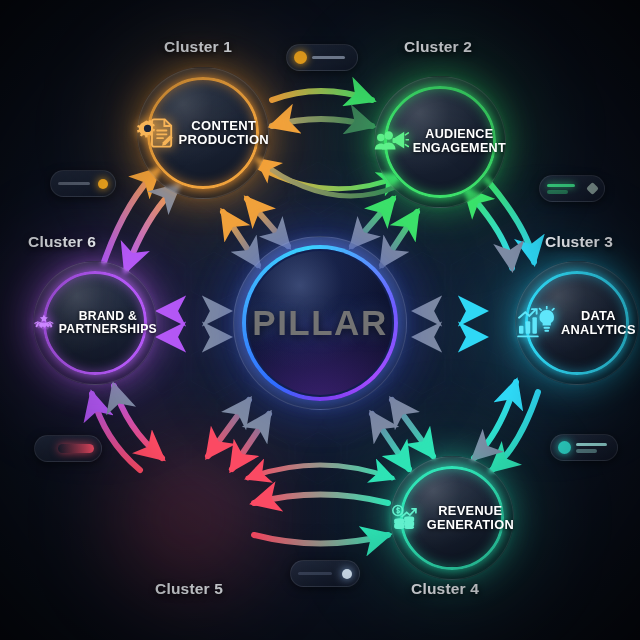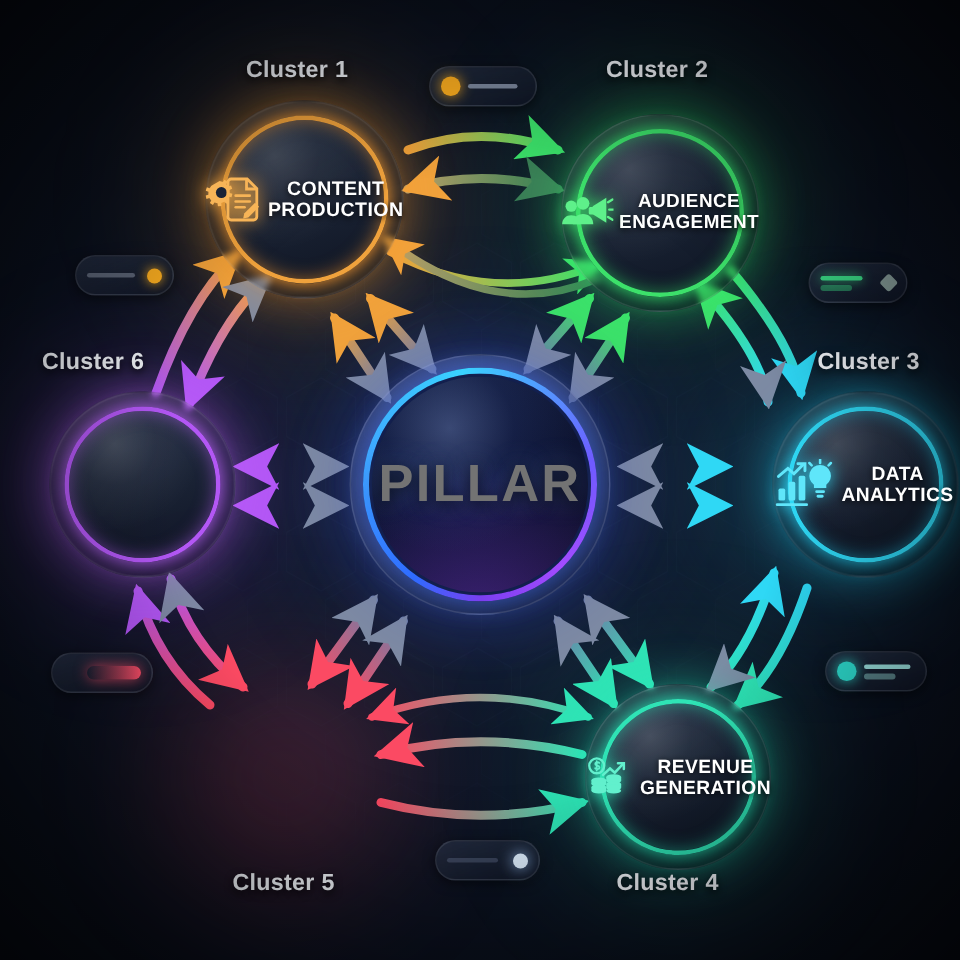--- a/index.html
+++ b/index.html
@@ -384,20 +384,34 @@
     </div>
   </div>
   <div class="caption" style="left:411px;top:580px;">Cluster 4</div>
 
   <div class="caption" style="left:155px;top:580px;">Cluster 5</div>
 
   <div class="node" style="left:33px;top:261px;width:124px;height:124px;color:#b357f5;box-shadow:0 0 34px rgba(192,102,255,.48);">
     <div class="ring-outer"></div>
     <div class="glass" style="inset:10px;"></div>
     <div class="ring-neon" style="inset:10px;box-shadow:0 0 15px #c066ff, inset 0 0 11px rgba(192,102,255,.5);"></div>
+    <div class="content">
+      <svg class="ico" width="42" height="34" viewBox="0 0 46 38">
+        <g fill="#cb86ff">
+          <path d="M23 1 l2.6 5.4 5.9 .8 -4.3 4.1 1.05 5.9 -5.25-2.8 -5.25 2.8 1.05-5.9 -4.3-4.1 5.9-.8z"></path>
+          <path d="M2 20 l7-3.5 6 3 6-2 6 2 6-3 9 3.5 -3 10 -4-1.5 -5 4.5 -5-3 -4 3 -5-4 -4 1.5z" opacity=".25"></path>
+          <path d="M4 19.5 l6-3 5.5 2.6 M42 19.5 l-6-3 -5.5 2.6" fill="none" stroke="#cb86ff" stroke-width="2.4" stroke-linecap="round"></path>
+          <path d="M15 19 c3-2 5.5 .5 8 .5 2.5 0 4.5-2.5 7.5-.5 l5 5 -3.5 3.5 -4-3 -3.5 3.5 -3.5-2.5 -4 3 -4.5-4.5z" stroke="#cb86ff" stroke-width="1.5" stroke-linejoin="round"></path>
+          <path d="M9.5 17.5 l-4.5 9 3.5 2 4.5-9z"></path>
+          <path d="M36.5 17.5 l4.5 9 -3.5 2 -4.5-9z"></path>
+        </g>
+      </svg>
+      <div class="label" style="font-size:12.2px;">BRAND &amp;
+PARTNERSHIPS</div>
+    </div>
   </div>
   <div class="caption" style="left:28px;top:233px;">Cluster 6</div>
 
   <div id="pillar">
     <div class="p-halo"></div>
     <div class="p-shell"></div>
     <div class="p-ring"></div>
     <div class="p-core"></div>
     <div class="p-text">PILLAR</div>
   </div>

